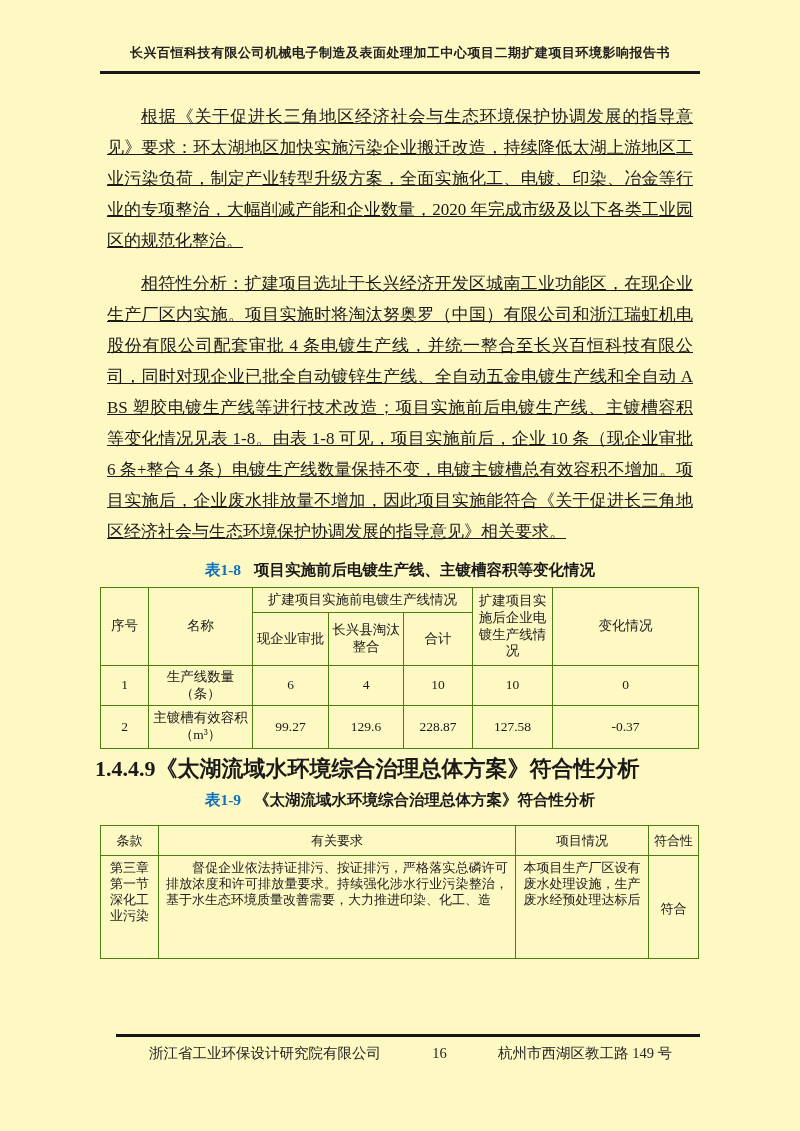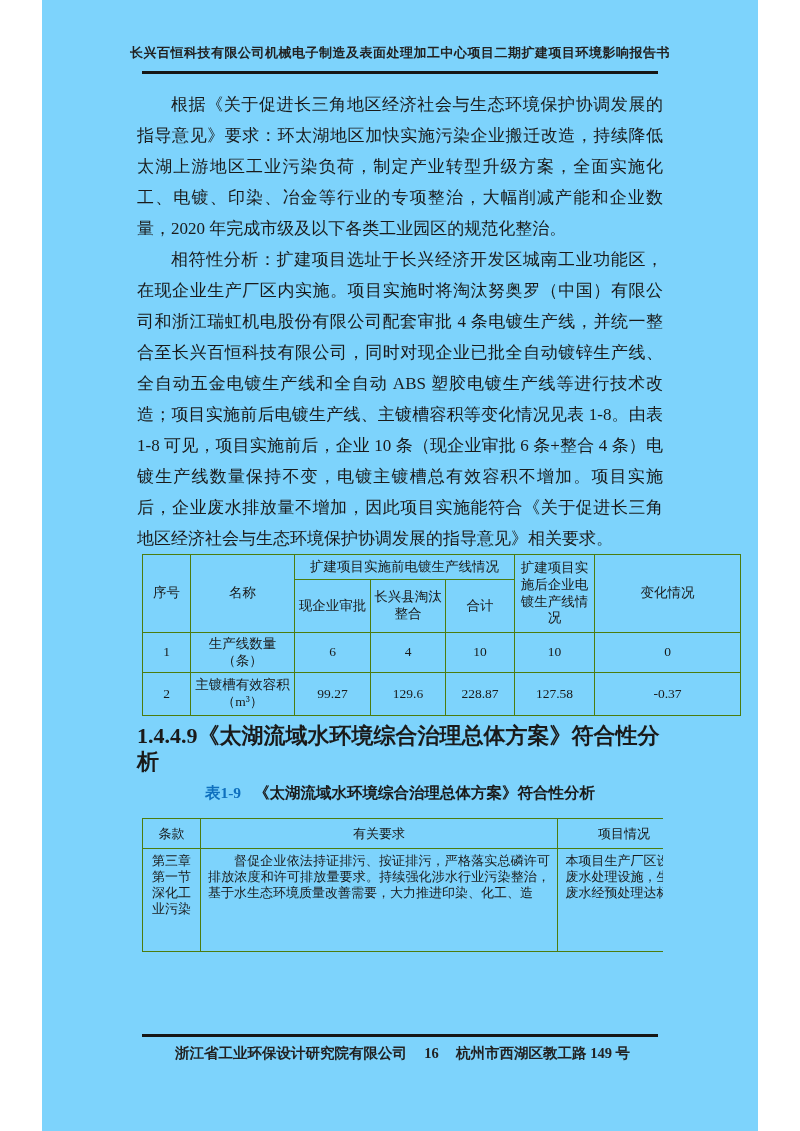--- a/index.html
+++ b/index.html
@@ -1,19 +1,19 @@
 <!DOCTYPE html>
 <html><head>
 <meta charset="utf-8">
 <style>
   html,body { margin:0; padding:0; background:#ffffff; }
   .page {
     position:relative;
-    width:716px; height:1131px;
-    background:#7dd3fc;
+    width:800px; height:1131px;
+    background:#fef9c3;
     font-family:"Liberation Serif","DejaVu Serif",serif;
     color:#1a1a1a;
     overflow:hidden;
     margin:0 auto;
   }
 
   
   .page-header { padding-top:44px; }
   .header-title {
     text-align:center;
@@ -25,26 +25,27 @@
   }
   .header-rule {
     margin:9px 100px 0 100px;
     border-top:3px solid #161616;
     height:0;
   }
 
   
   .page-main { padding:15px 95px 0 95px; }
   .body-para {
-    margin:0;
+    margin:12px;
     font-size:17px;
     line-height:31px;
     text-align:justify;
     text-indent:2em;
     word-break:break-all;
+    text-decoration:underline;
   }
   .section-heading {
     margin:7px 0 5px 0;
     font-size:22px;
     font-weight:bold;
     line-height:26px;
   }
 
   
   .table-caption {
@@ -82,21 +83,21 @@
   .t19 td.req {
     text-align:justify;
     text-indent:2em;
     padding:3px 7px;
     word-break:break-all;
   }
   .t19 tr.cut td { height:95px; vertical-align:top; padding-top:4px; }
   .t19 tr.cut td.comp { vertical-align:middle; }
 
   
-  .page-footer { position:absolute; left:100px; right:100px; top:1034px;font-weight:bold; }
+  .page-footer { position:absolute; left:116px; right:100px; top:1034px; }
   .footer-rule { border-top:3px solid #161616; height:0; }
   .footer-row {
     display:flex;
     justify-content:space-between;
     align-items:baseline;
     padding:7px 28px 0 33px;
     font-size:14.5px;
     color:#222;
   }
 </style>
@@ -108,20 +109,23 @@
   <header class="page-header">
     <div class="header-title">长兴百恒科技有限公司机械电子制造及表面处理加工中心项目二期扩建项目环境影响报告书</div>
     <div class="header-rule"></div>
   </header>
 
   <main class="page-main">
 
     <p class="body-para">根据《关于促进长三角地区经济社会与生态环境保护协调发展的指导意见》要求：环太湖地区加快实施污染企业搬迁改造，持续降低太湖上游地区工业污染负荷，制定产业转型升级方案，全面实施化工、电镀、印染、冶金等行业的专项整治，大幅削减产能和企业数量，2020 年完成市级及以下各类工业园区的规范化整治。</p>
     <p class="body-para">相符性分析：扩建项目选址于长兴经济开发区城南工业功能区，在现企业生产厂区内实施。项目实施时将淘汰努奥罗（中国）有限公司和浙江瑞虹机电股份有限公司配套审批 4 条电镀生产线，并统一整合至长兴百恒科技有限公司，同时对现企业已批全自动镀锌生产线、全自动五金电镀生产线和全自动 ABS 塑胶电镀生产线等进行技术改造；项目实施前后电镀生产线、主镀槽容积等变化情况见表 1-8。由表 1-8 可见，项目实施前后，企业 10 条（现企业审批 6 条+整合 4 条）电镀生产线数量保持不变，电镀主镀槽总有效容积不增加。项目实施后，企业废水排放量不增加，因此项目实施能符合《关于促进长三角地区经济社会与生态环境保护协调发展的指导意见》相关要求。</p>
 
+    <div class="table-caption">
+      <span class="caption-label" style="color: rgb(15, 112, 190);">表1-8</span><span>项目实施前后电镀生产线、主镀槽容积等变化情况</span>
+    </div>
 
     <table class="t18">
       <colgroup>
         <col class="c-seq">
           <col class="c-name">
           <col class="c-cur">
           <col class="c-eli">
           <col class="c-tot">
           <col class="c-aft">
           <col class="c-chg">

